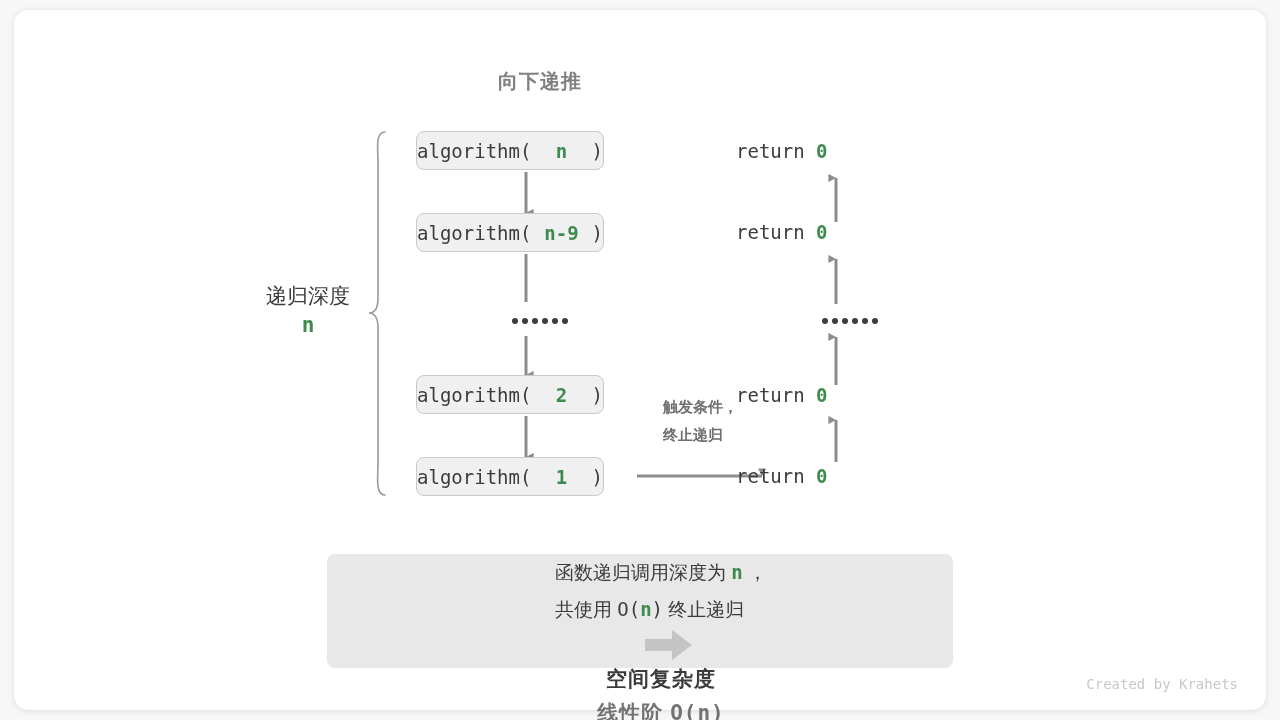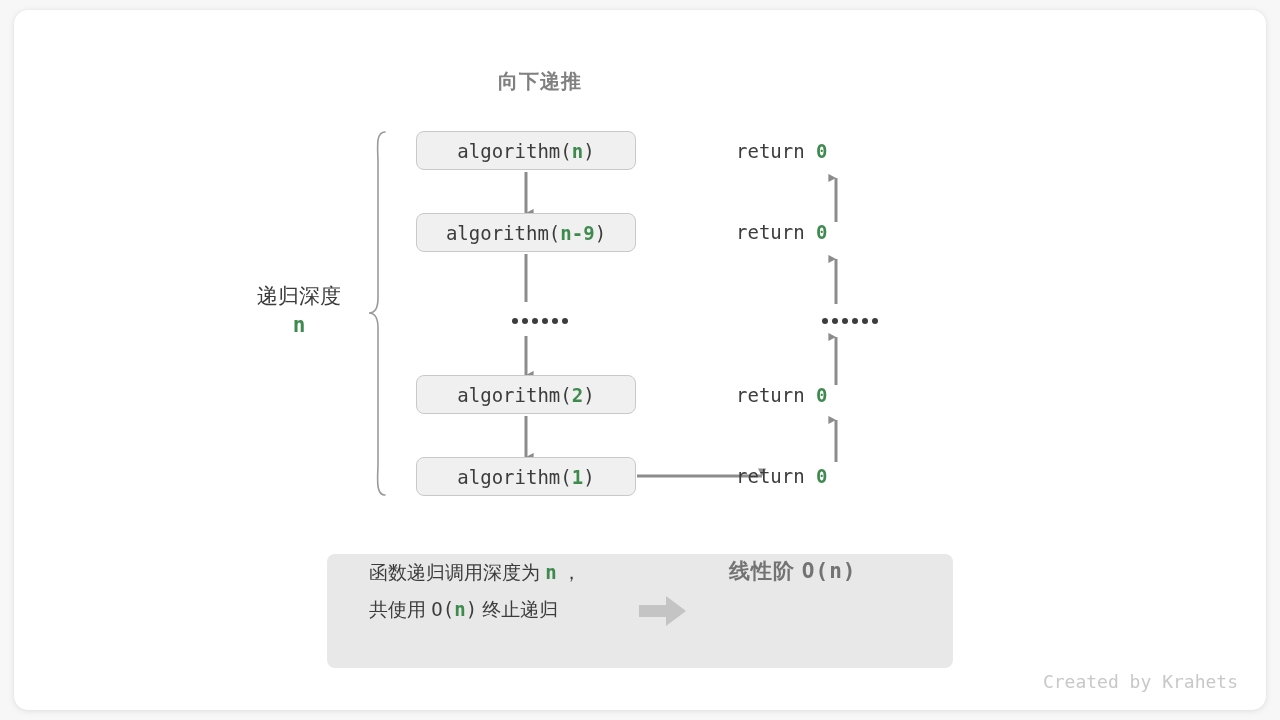--- a/index.html
+++ b/index.html
@@ -37,29 +37,29 @@
     font-weight: bold;
     font-size: 20px;
     color: #808080;
     letter-spacing: 1px;
     text-align: center;
     white-space: nowrap;
   }
 
   
   .call-box {
-    width: 220px;
+    width: 188px;
     height: 39px;
     background: #f0f0f0;
     border: 1.5px solid #c9c9c9;
     border-radius: 8px;
     box-sizing: border-box;
     display: flex;
     align-items: center;
-    justify-content: center;
+    justify-content: space-between;
     font-family: "DejaVu Sans Mono", monospace;
     font-size: 19px;
     color: #3c3c3c;
     white-space: nowrap;
   }
   .call-box .arg {
     color: #3f8a4e;
     font-weight: bold;
   }
 
@@ -119,20 +119,22 @@
     line-height: 1.85;
     white-space: nowrap;
   }
 
   
   #summary-panel {
     background: #e8e8e8;
     border-radius: 8px;
     box-sizing: border-box;
     display: flex;
+    align-items: center;
+    flex-direction: column;
   }
   .sum-left {
     font-family: "Liberation Sans", sans-serif;
     font-size: 19px;
     color: #3c3c3c;
     line-height: 1.95;
     white-space: nowrap;
   }
   .sum-left .g {
     font-family: "DejaVu Sans Mono", monospace;
@@ -162,21 +164,21 @@
     letter-spacing: 1px;
   }
   .sum-right .value .mono {
     font-family: "DejaVu Sans Mono", monospace;
     font-weight: bold;
   }
 
   
   #credit {
     font-family: "DejaVu Sans Mono", monospace;
-    font-size: 18px;
+    font-size: 14px;
     color: #c8c8c8;
     white-space: nowrap;
   }
 </style>
 </head>
 <body>
 
 <div id="stage">
   <div id="card">
 
@@ -210,21 +212,21 @@
       </g>
 
       <g>
         <line x1="623" y1="466" x2="748" y2="466" stroke="#8c8c8c" stroke-width="3" marker-end="url(#arrow-right)"></line>
       </g>
 
       <path d="M371,122 C361,122 364,140 364,152 L364,288 C364,300 360,303 355,303
                C360,303 364,306 364,318 L364,454 C364,466 361,485 371,485" fill="none" stroke="#9a9a9a" stroke-width="1.6" stroke-linecap="round"></path>
     </svg>
 
-    <div class="abs depth-label" style="left:215px; top:272px; width:140px;">
+    <div class="abs depth-label" style="left:224px; top:272px; width:140px;">
       <span class="zh">递归深度</span>
       <span class="n">n</span>
     </div>
 
     <div class="abs call-box" style="left:402px; top:121px;">
       <span>algorithm(</span>
         <span class="arg">n</span>
         <span>)</span>
     </div>
 
@@ -273,35 +275,40 @@
 
     <div class="abs dots" style="left:808px; top:308px;">
       <i></i>
         <i></i>
         <i></i>
         <i></i>
         <i></i>
         <i></i>
     </div>
 
+    <div class="abs note" style="left:649px; top:383px;">
+      <div>触发条件，</div>
+      <div>终止递归</div>
+    </div>
 
     <div class="abs" id="summary-panel" style="left:313px; top:544px; width:626px; height:114px;">
 
       <div class="sum-left" style="margin-left:42px;">
         <div><span>函数递归调用深度为 </span><span class="g">n</span><span> ，</span></div>
         <div><span>共使用 </span><span class="mono">O(</span><span class="g">n</span><span class="mono">)</span><span> 终止递归</span></div>
       </div>
 
       <div style="margin-left:58px; display:flex; align-items:center;">
         <svg width="48" height="34" viewBox="0 0 48 34">
           <path d="M0,11 L27,11 L27,2 L47,17 L27,32 L27,23 L0,23 Z" fill="#c4c4c4"></path>
         </svg>
       </div>
 
       <div class="sum-right" style="margin-left:42px;">
+        <span class="title">空间复杂度</span>
         <span class="value"><span>线性阶 </span><span class="mono">O(n)</span></span>
       </div>
     </div>
 
     <div class="abs" id="credit" style="right:28px; bottom:18px;">Created by Krahets</div>
 
   </div>
 </div>
 
 </body></html>

